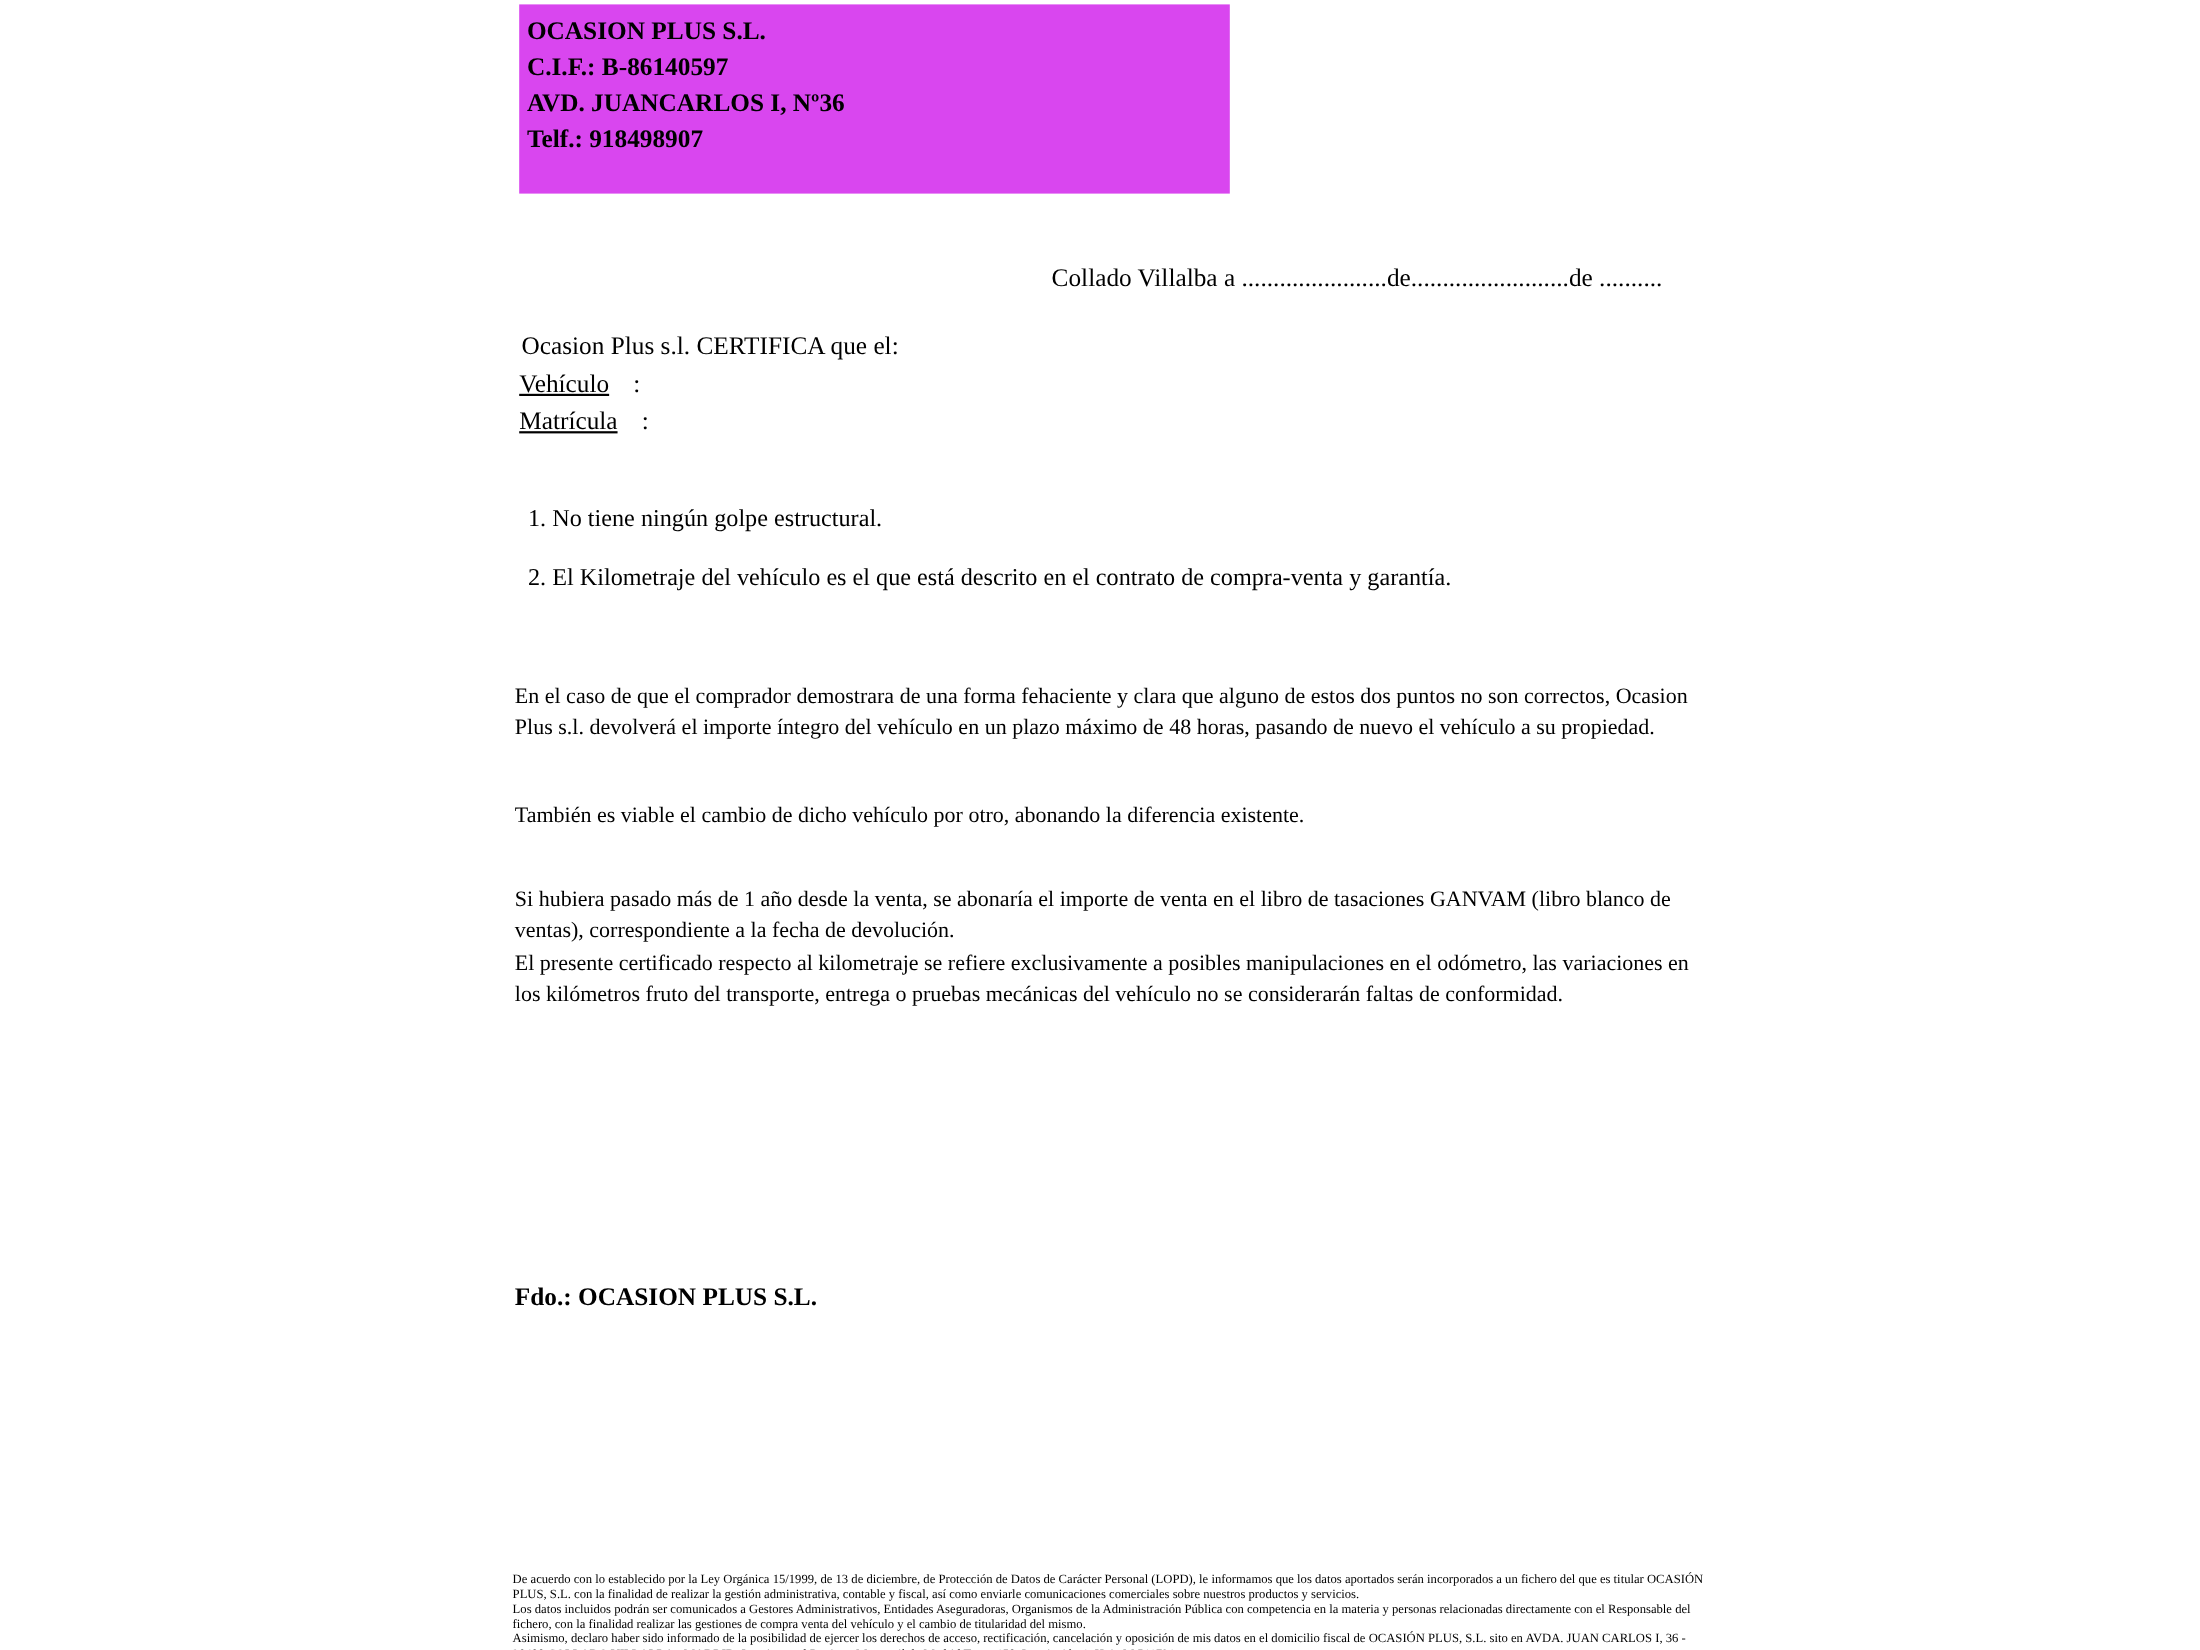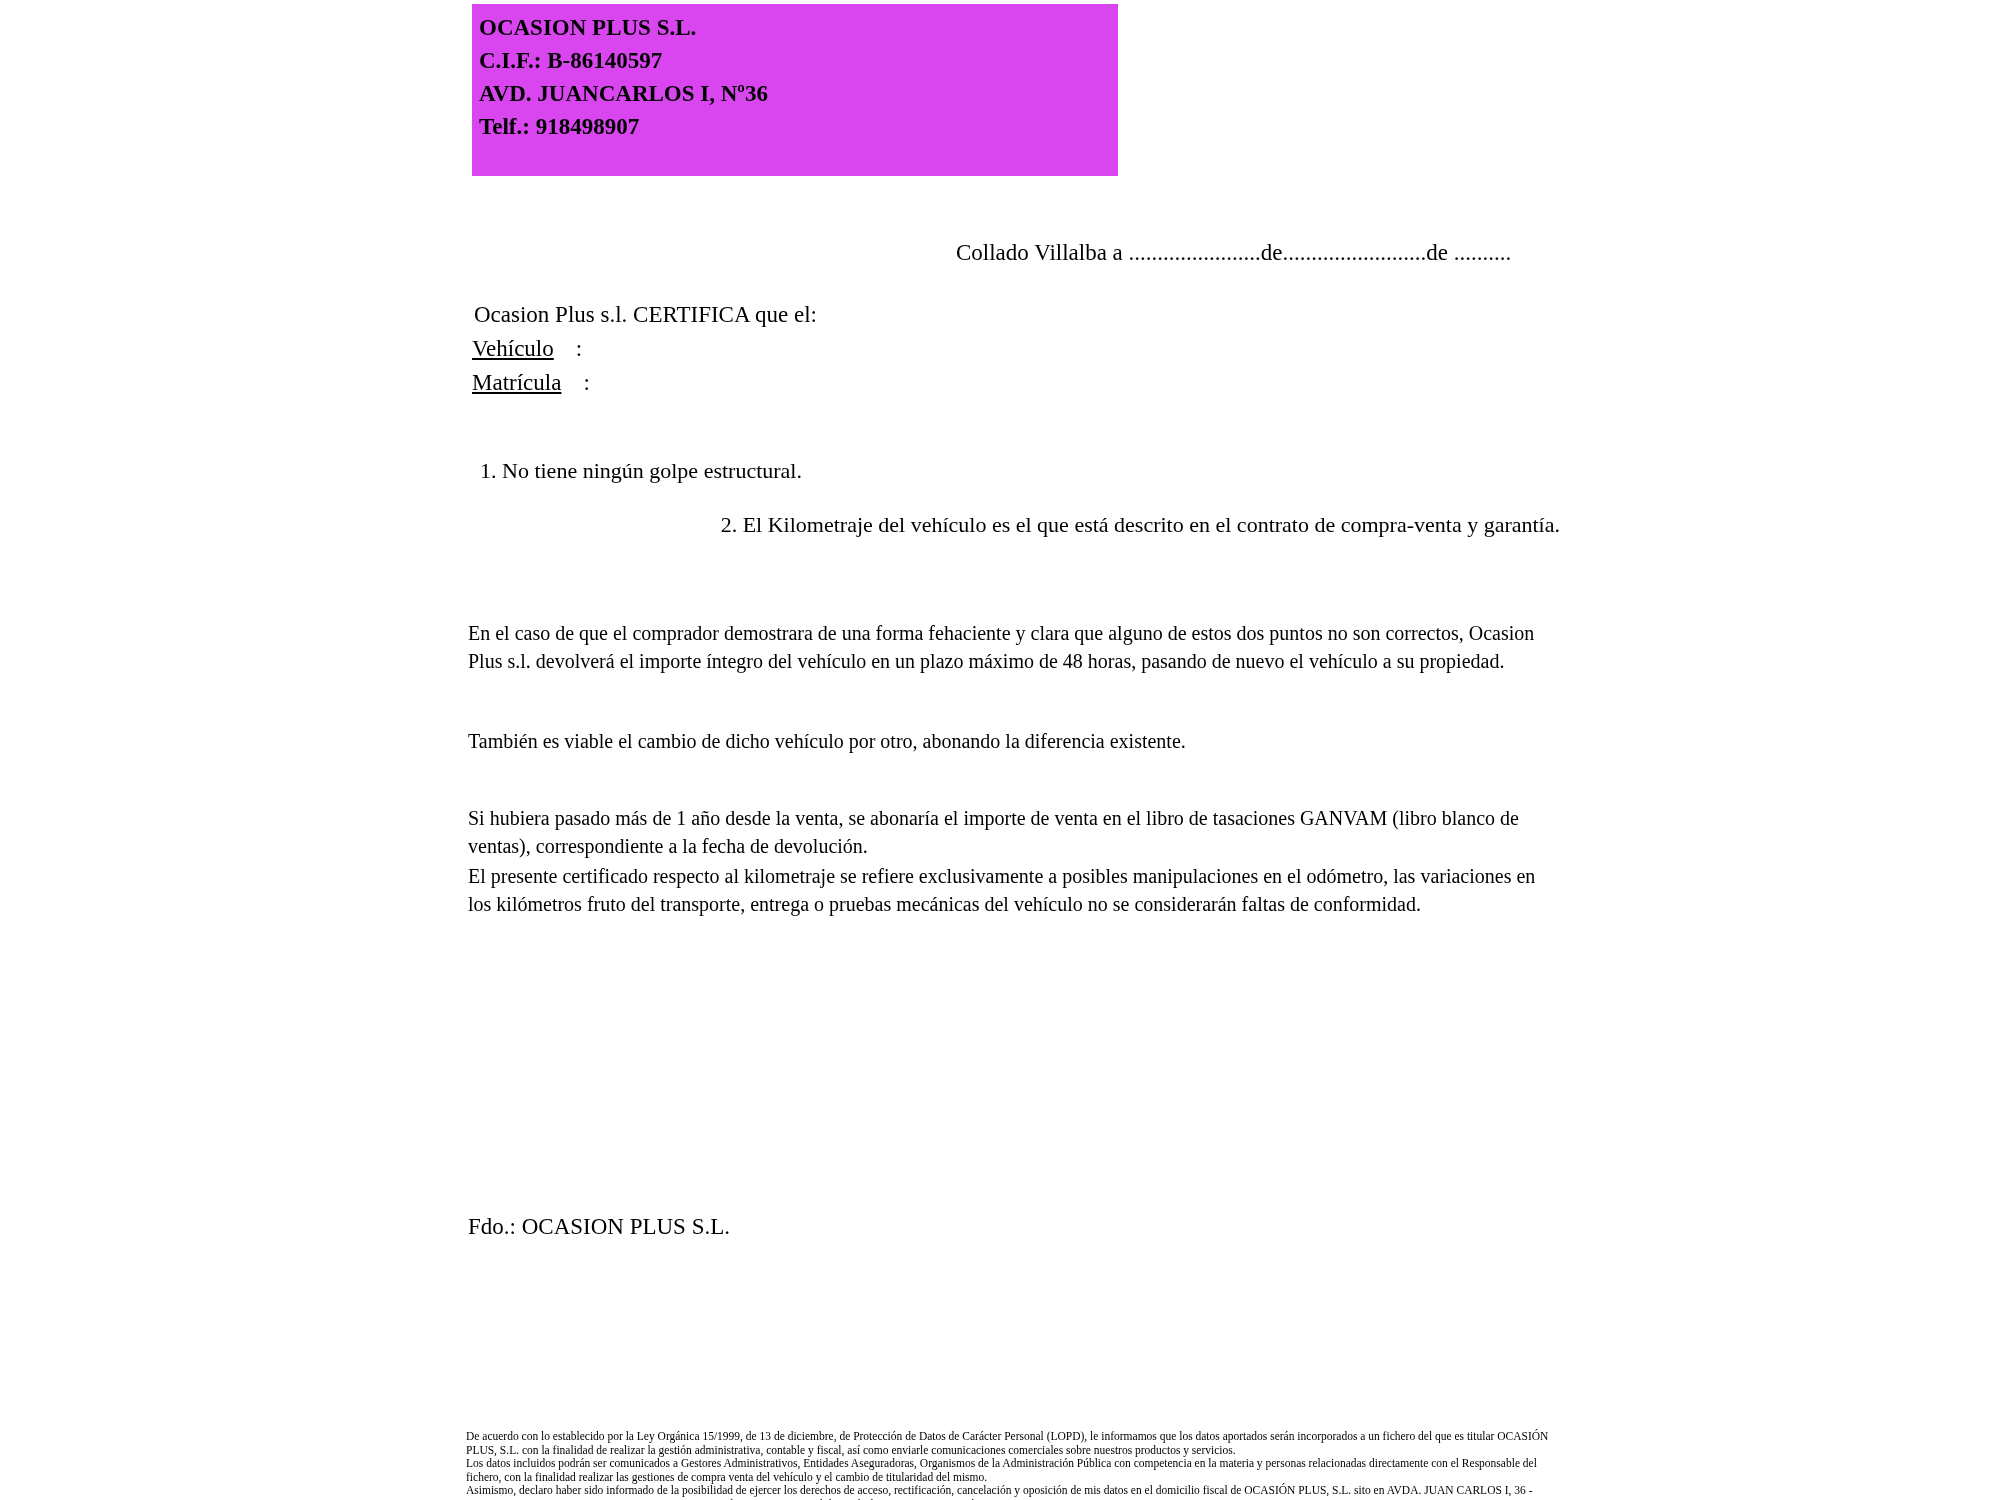--- a/index.html
+++ b/index.html
@@ -55,37 +55,38 @@
     .field-vehiculo  { top: 336px; }
     .field-matricula { top: 370px; }
     .point {
       position: absolute;
       left: 480px;
       width: 1080px;
       font-size: 22px;
       line-height: 28px;
     }
     .point-1 { top: 457px; }
-    .point-2 { top: 511px; text-align: right; }
+    .point-2 { top: 511px; }
     .para {
       position: absolute;
       left: 468px;
       width: 1072px;
       font-size: 20px;
       line-height: 28px;
     }
     .para-1 { top: 619px; }
     .para-2 { top: 727px; }
     .para-3 { top: 804px; }
     .para-4 { top: 862px; }
     .signature {
       position: absolute;
       left: 468px;
-      top: 1214px;
+      top: 1166px;
       font-size: 23px;
+      font-weight: bold;
     }
     .legal {
       position: absolute;
       left: 466px;
       top: 1430px;
       width: 1090px;
       font-size: 11.5px;
       line-height: 13.5px;
     }
     .legal p { margin: 0; font-family: Liberation Serif, serif; }

